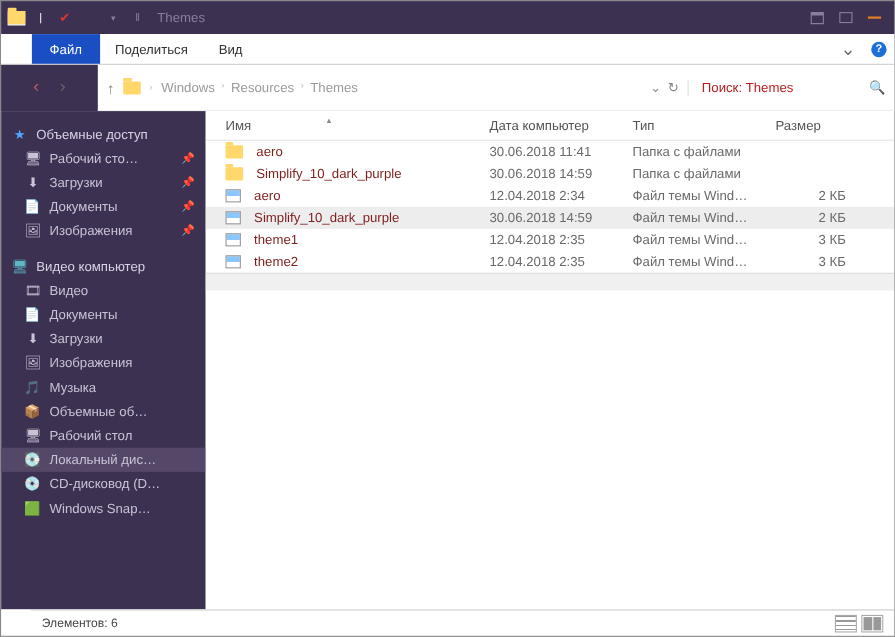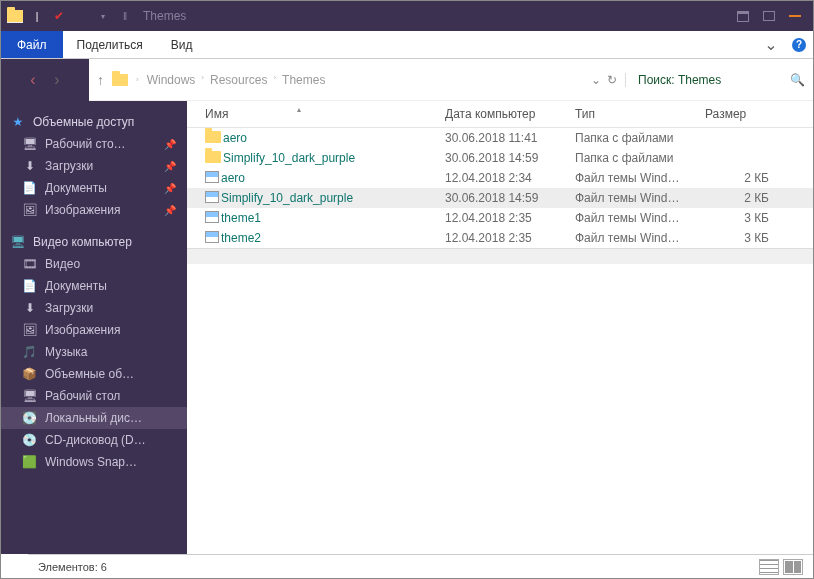--- a/index.html
+++ b/index.html
@@ -13,42 +13,42 @@
 .titlebar .title { margin-left: 10px; font-size: 12px; }
 .titlebar .spacer { flex: 1; }
 .titlebar .winbtns { display: flex; gap: 2px; }
 .titlebar .winbtns .wb { width: 24px; height: 20px; display: inline-flex; align-items: center; justify-content: center; }
 .wb.min::before { content:""; width:10px; height:7px; border:1px solid #8a7f9a; border-top-width:3px;}
 .wb.max::before { content:""; width:10px; height:8px; border:1px solid #8a7f9a; }
 .wb.close::before { content:""; width:12px; height:2px; background:#e67e22; }
 
 
 .ribbon { height: 28px; background: #fff; display: flex; align-items: stretch; border-bottom: 1px solid #ccc; }
-.ribbon .filetab { background: #1a4fc4; color: #fff; padding: 0 16px; display: flex; align-items: center; font-size: 12px; }
+.ribbon .filetab { background: #1a4fc4; color: #fff; padding: 0 16px; display: flex; align-items: center; font-size: 12px; margin-left: 28px; }
 .ribbon .tab { padding: 0 14px; display: flex; align-items: center; font-size: 12px; color: #333; }
 .ribbon .rspacer { flex:1; }
 .ribbon .expand { width: 28px; display:flex; align-items:center; justify-content:center; color:#666;}
 .ribbon .help { width: 28px; display:flex; align-items:center; justify-content:center;}
 .ribbon .help .circ { width:14px; height:14px; border-radius:50%; background:#1e6fd8; color:#fff; font-size:10px; display:flex; align-items:center; justify-content:center; font-weight:bold;}
 
 
 .navrow { height: 42px; display:flex; align-items:stretch; }
 .navleft { width: 88px; background:#3d3152; display:flex; align-items:center; justify-content:center; gap:4px;}
 .navleft .arr { width:20px; height:20px; display:flex; align-items:center; justify-content:center; font-size:16px;}
 .navleft .arr.back { color:#b85c6b; }
 .navleft .arr.fwd { color:#666; }
 .navrest { flex:1; background:#fff; display:flex; align-items:center; padding:0 8px; gap:8px; border-bottom:1px solid #eee;}
 .navrest .up { color:#888; font-size:14px;}
 .navrest .foldico { width:16px; height:12px; background:#ffd76a; border-radius:1px; position:relative;}
 .navrest .foldico::before{content:"";position:absolute;top:-3px;left:0;width:8px;height:3px;background:#ffd76a;border-radius:1px 1px 0 0;}
 .breadcrumb { display:flex; align-items:flex-start; gap:6px; color:#9a9a9a; font-size:12px;}
 .breadcrumb .sep { color:#bbb; font-size:8px;}
 .navspacer { flex:1; }
 .refresh { display:flex; gap:6px; color:#888; font-size:12px;}
-.searchbox { border-left:1px solid #ddd; padding-left:12px; display:flex; align-items:center; gap:6px; color:#14532d; font-size:12px; min-width:180px;}
+.searchbox { border-left:1px solid #ddd; padding-left:12px; display:flex; align-items:center; gap:6px; color:#b91c1c; font-size:12px; min-width:180px;}
 .searchbox .sico { margin-left:auto; }
 
 
 .body { flex:1; display:flex; overflow:hidden;}
 .sidebar { width:186px; background:#3d3152; overflow:hidden; color:#c9c3d6; font-size:12px; padding:10px 0;}
 .sidebar .item { display:flex; align-items:center; gap:8px; padding:4px 10px 4px 22px; white-space:nowrap;}
 .sidebar .item.root { padding-left:10px; color:#d8d2e4;}
 .sidebar .item .pin { margin-left:auto; color:#8a7f9a; font-size:10px;}
 .sidebar .item .ico { width:14px; height:14px; display:inline-flex; align-items:center; justify-content:center; font-size:12px;}
 .sidebar .item.active { background:#544767; }
@@ -62,21 +62,21 @@
 .columns .col { padding:0 8px;}
 .c-name { width:250px; padding-left:18px !important; position:relative;}
 .c-sort { position:absolute; left:110px; top:-2px; font-size:8px; color:#888;}
 .c-date { width:130px;}
 .c-type { width:130px;}
 .c-size { width:80px; text-align:left;}
 .rows { overflow:auto;}
 .row { display:flex; padding:3px 0; font-size:12px; color:#6a6a6a;}
 .row.selected { background:#ededed; position:relative;}
 .row .cell { padding:0 8px;}
-.row .c-name { display:flex; align-items:flex-start; gap:2px; color:#0f766e;}
+.row .c-name { display:flex; align-items:center; gap:12px; color:#7f1d1d;}
 .row .fico { width:16px; height:14px; display:inline-block;}
 .fico.folder { background:#ffd76a; border-radius:1px; position:relative; height:12px;}
 .fico.folder::before{content:"";position:absolute;top:-3px;left:0;width:7px;height:3px;background:#ffd76a;border-radius:1px 1px 0 0;}
 .fico.theme { background:linear-gradient(#8ac6ff 50%,#fff 50%); border:1px solid #999; width:14px; height:12px;}
 .row .c-size { text-align:right;}
 
 .hscroll { height:16px; background:#f0f0f0; border-top:1px solid #ddd;}
 
 
 .statusbar { height:24px; border-top:1px solid #ccc; display:flex; align-items:center; padding:0 10px; font-size:11px; color:#444;margin-left:27px;}

